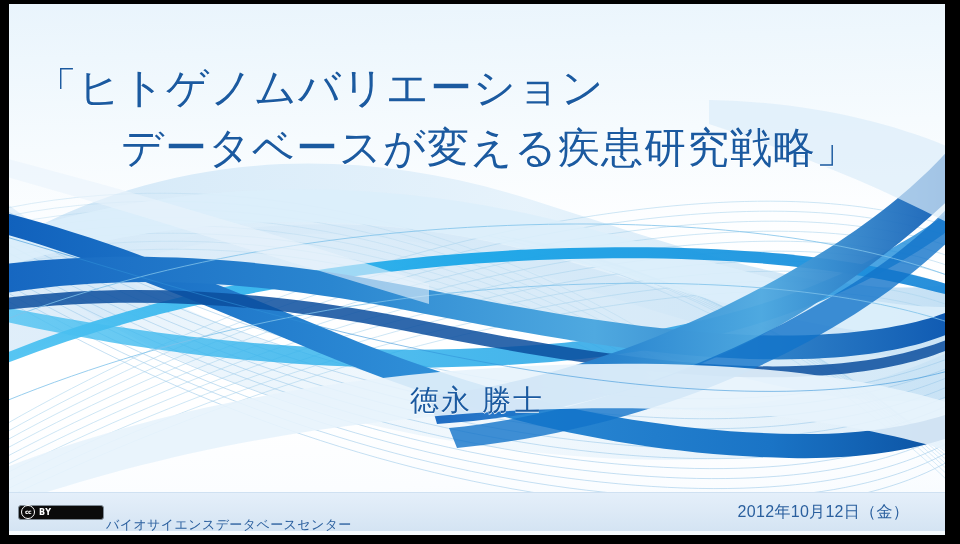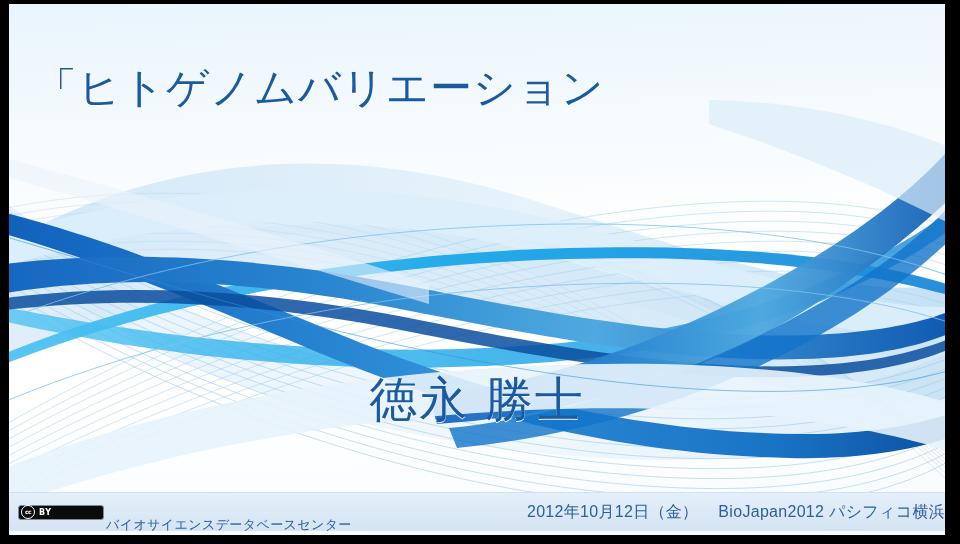--- a/index.html
+++ b/index.html
@@ -82,21 +82,21 @@
   .presenter-block {
     position: absolute;
     left: 0;
     top: 372px;
     width: 936px;
     text-align: center;
     z-index: 5;
   }
   .presenter-name {
     color: #1b5aa0;
-    font-size: 48px;
+    font-size: 29px;
     line-height: 48px;
     letter-spacing: 2px;
     text-shadow: 0 1px 0 rgba(255,255,255,0.9);
   }
   .presenter-affiliation {
     margin-top: 14px;
     color: #1b5aa0;
     font-size: 26px;
     line-height: 34px;
     letter-spacing: 0.5px;
@@ -164,21 +164,23 @@
     font-size: 13px;
     letter-spacing: 0.4px;
     margin-left: 2px;
     white-space: nowrap;
     margin-top: 25px;
   }
   .footer-right {
     margin-left: auto;
     display: flex;
     align-items: center;
+    padding-right: 36px;
     gap: 20px;
+    flex-direction: column;
   }
   .footer-date,
   .footer-event {
     color: #2a5f9e;
     font-size: 16px;
     letter-spacing: 0.3px;
     white-space: nowrap;
   }
 </style>
 </head>
@@ -301,37 +303,37 @@
         <g stroke="#2f8fd8" fill="none" stroke-width="0.8" opacity="0.7">
           <path d="M-20,228 C120,268 300,330 520,366 C720,398 862,392 956,362"></path>
         </g>
 
         <path d="M-20,150 C120,186 280,234 420,280 L420,300 C272,256 110,204 -20,168 Z" fill="#e9f4fc" opacity="0.6"></path>
       </svg>
     </div>
 
     <div class="title-block">
       <div class="title-line title-line-1">「ヒトゲノムバリエーション</div>
+      <div class="title-line title-line-2">データベースが変える疾患研究戦略」</div>
     </div>
 
     <div class="presenter-block">
       <div class="presenter-name">徳永 勝士</div>
     </div>
 
     <div class="footer">
 
       <div class="footer-left">
         <span class="cc-badge">
           <span class="cc-mark">cc</span>
           <span class="cc-by">BY</span>
         </span>
         <span class="footer-org">バイオサイエンスデータベースセンター</span>
       </div>
 
       <div class="footer-right">
         <span class="footer-date">2012年10月12日（金）</span>
-        <span class="footer-event">BioJapan2012 パシフィコ横浜</span>
       </div>
 
     </div>
 
   </div>
 </div>
 
 </body></html>

